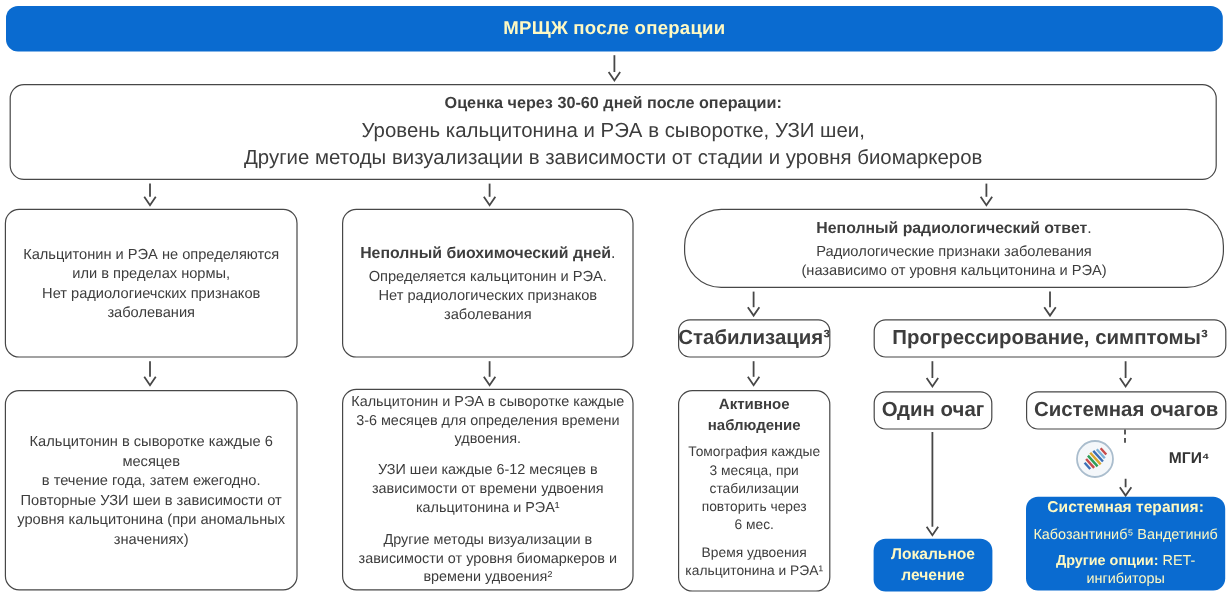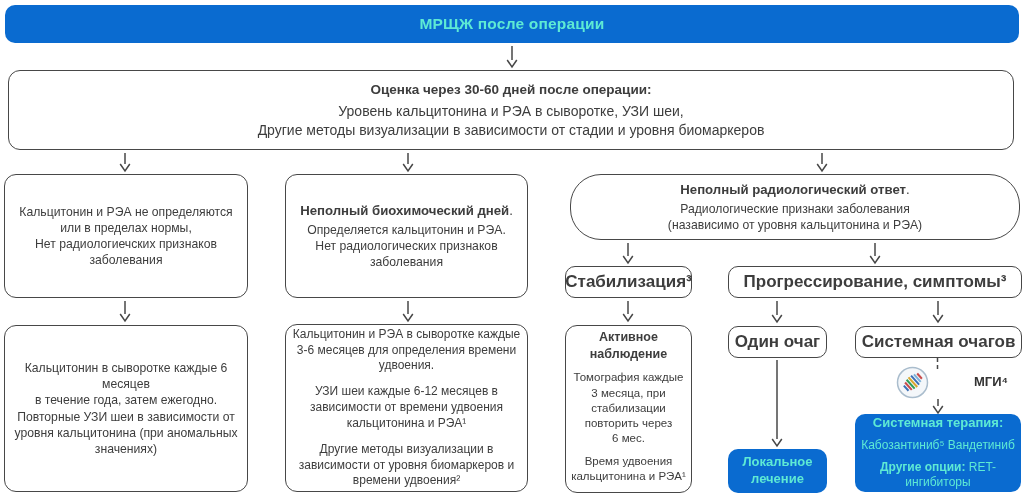--- a/index.html
+++ b/index.html
@@ -10,28 +10,28 @@
   }
   .box {
     position:absolute; box-sizing:border-box;
     border:1.5px solid #474747; border-radius:12px; background:#ffffff;
     display:flex; flex-direction:column; align-items:center; justify-content:center;
     text-align:center; white-space:pre-line; line-height:1.32;
   }
   .box p { margin:0; }
   .blue {
     position:absolute; box-sizing:border-box; border:none; border-radius:10px;
-    background:#0a6bd0; color:#5eead4; display:flex; flex-direction:column;
+    background:#0a6bd0; color:#fef9c3; display:flex; flex-direction:column;
     align-items:center; justify-content:center; text-align:center;
     white-space:pre-line; line-height:1.3;
   }
   .b { font-weight:700; }
   .banner { font-weight:700; font-size:15.5px; letter-spacing:0.2px; }
   .assess-title { font-weight:700; font-size:13.5px; margin-bottom:4px; }
-  .assess-body { font-size:14px; }
+  .assess-body { font-size:17px; }
   .plain { font-size:12.2px; }
   .resp-head { font-size:13.2px; margin-bottom:3px; }
   .resp-body { font-size:12.2px; }
   .mid-followup { font-size:12px; }
   .mid-followup p { margin:5px 0; }
   .pill { font-weight:700; font-size:17px; border-radius:10px; }
   .obs { font-size:11.5px; }
   .obs .obs-title { font-weight:700; font-size:12.5px; margin-bottom:4px; }
   .obs p { margin:4px 0; }
   .local { font-weight:700; font-size:13px; }

